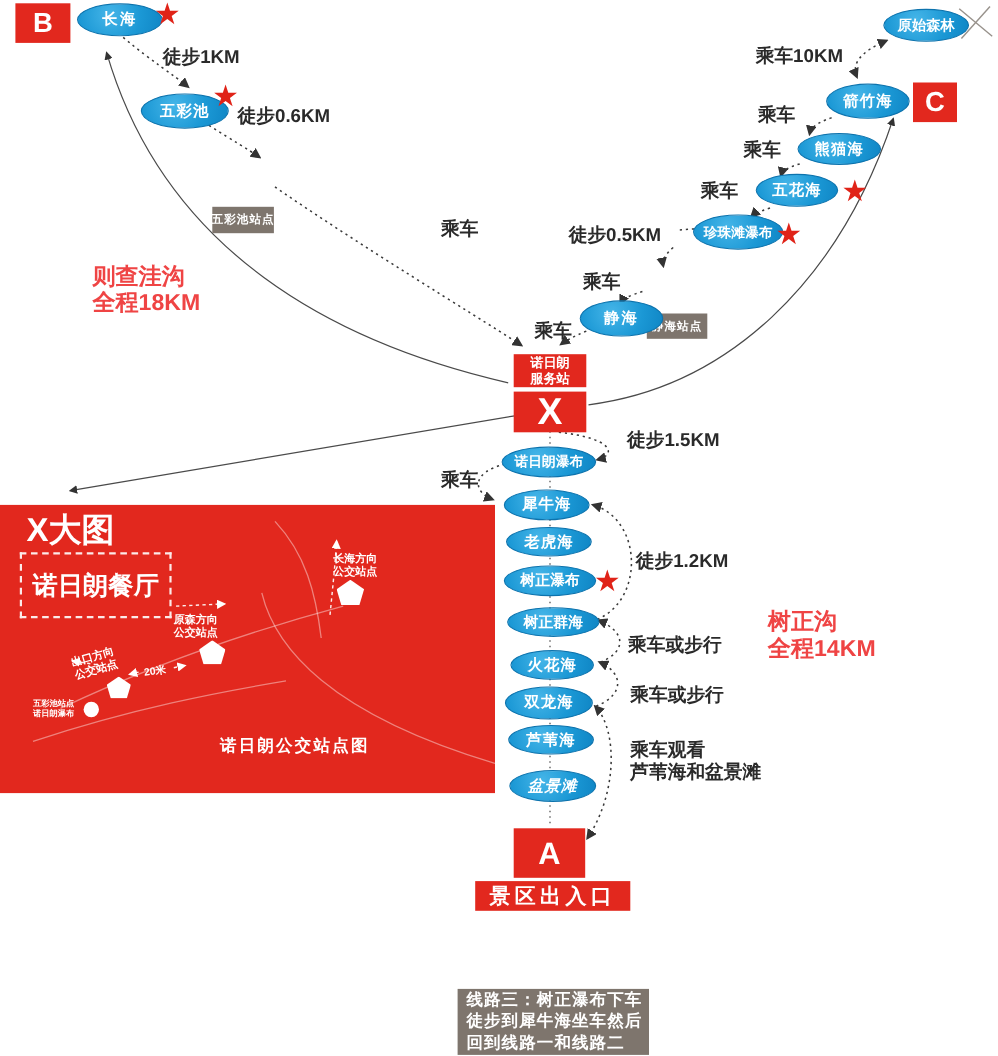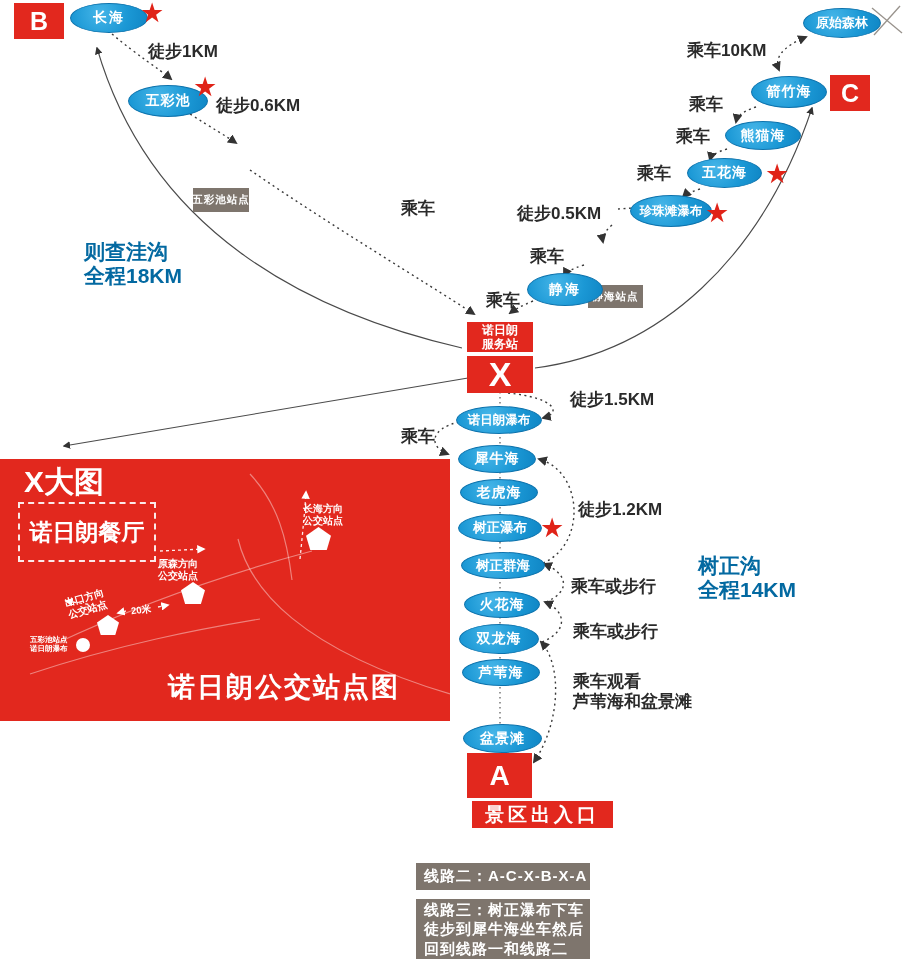--- a/index.html
+++ b/index.html
@@ -9,21 +9,21 @@
   .node{position:absolute;z-index:3;border-radius:50%;display:flex;align-items:center;justify-content:center;
         color:#fff;font-weight:bold;font-size:14px;letter-spacing:1px;white-space:nowrap;
         background:radial-gradient(circle at 38% 32%, #45b5e8 0%, #1b98d5 55%, #0f85c4 100%);
         border:1px solid #0d73ad;}
   .node.sm{font-size:12.5px;letter-spacing:0;}
   .redbox{position:absolute;z-index:3;background:#e2281e;color:#fff;font-weight:bold;
           display:flex;align-items:center;justify-content:center;text-align:center;}
   .graybox{position:absolute;z-index:3;background:#7e756d;color:#fff;font-weight:bold;
            display:flex;align-items:center;justify-content:center;font-size:10.5px;letter-spacing:1px;white-space:nowrap;margin-top:40px;}
   .blk{position:absolute;z-index:3;color:#2a2a2a;font-weight:bold;font-size:17px;white-space:nowrap;}
-  .redtxt{position:absolute;z-index:3;color:#0369a1;font-weight:bold;font-size:21px;line-height:1.15;white-space:nowrap;}
+  .redtxt{position:absolute;z-index:3;color:#ef4444;font-weight:bold;font-size:21px;line-height:1.15;white-space:nowrap;}
   .redtxt span{display:block;}
   .star{position:absolute;z-index:4;color:#e02318;font-size:27px;line-height:1;}
   .legendbar{position:absolute;z-index:3;background:#7e756d;color:#fff;font-weight:bold;font-size:15px;
              display:flex;align-items:center;padding-left:8px;letter-spacing:1px;white-space:nowrap;box-sizing:border-box;}
   .legendbar.multi{flex-direction:column;align-items:flex-start;justify-content:center;line-height:1.3;}
   .legendbar.multi span{display:block;}
   .detail{position:absolute;z-index:2;left:0;top:459px;width:450px;height:262px;background:#e2281e;overflow:hidden;}
   .detail .t{position:absolute;color:#fff;font-weight:bold;white-space:nowrap;z-index:3;}
   .dashedbox{position:absolute;left:18px;top:43px;width:134px;height:56px;border:2px dashed rgba(255,255,255,.9);
              display:flex;align-items:center;justify-content:center;color:#fff;font-weight:bold;font-size:23px;z-index:3;white-space:nowrap;}
@@ -122,37 +122,36 @@
 
   <div class="node sm" style="left:456px;top:406px;width:84px;height:26px;">诺日朗瀑布</div>
   <div class="node" style="left:458px;top:445px;width:76px;height:26px;">犀牛海</div>
   <div class="node" style="left:460px;top:479px;width:76px;height:25px;">老虎海</div>
   <div class="node sm" style="left:458px;top:514px;width:82px;height:26px;font-size:13.5px;">树正瀑布</div>
   <span class="star" style="left:540px;top:515px;">★</span>
   <div class="node sm" style="left:461px;top:552px;width:82px;height:25px;font-size:13.5px;">树正群海</div>
   <div class="node" style="left:464px;top:591px;width:74px;height:25px;">火花海</div>
   <div class="node" style="left:459px;top:624px;width:78px;height:28px;">双龙海</div>
   <div class="node" style="left:462px;top:659px;width:76px;height:25px;">芦苇海</div>
-  <div class="node" style="left:463px;top:724px;width:77px;height:27px;">盆景滩</div>
+  <div class="node" style="left:463px;top:700px;width:77px;height:27px;font-style:italic;">盆景滩</div>
 
   <div class="blk" style="left:578px;top:498px;">徒步1.2KM</div>
   <div class="redtxt" style="left:698px;top:554px;">
     <span>树正沟</span>
     <span>全程14KM</span>
   </div>
   <div class="blk" style="left:571px;top:575px;">乘车或步行</div>
   <div class="blk" style="left:573px;top:620px;">乘车或步行</div>
   <div class="blk" style="left:573px;top:672px;line-height:1.15;">
     <div>乘车观看</div>
     <div>芦苇海和盆景滩</div>
   </div>
 
   <div class="redbox" style="left:467px;top:753px;width:65px;height:45px;font-size:28px;">A</div>
-  <div class="redbox" style="left:432px;top:801px;width:141px;height:27px;font-size:19px;letter-spacing:4px;margin-left:40px;">景区出入口</div>
-  <div class="legendbar" style="left:416px;top:863px;width:174px;height:27px;">线路二：A-C-X-B-X-A</div>
+  <div class="redbox" style="left:432px;top:801px;width:141px;height:27px;font-size:19px;letter-spacing:4px;">景区出入口</div>
   <div class="legendbar multi" style="left:416px;top:899px;width:174px;height:60px;">
     <span>线路三：树正瀑布下车</span>
     <span>徒步到犀牛海坐车然后</span>
     <span>回到线路一和线路二</span>
   </div>
 
   <div class="detail">
     <svg width="450" height="262" viewBox="0 0 450 262" style="position:absolute;left:0;top:0;">
       <defs>
         <marker id="ahw" viewBox="0 0 10 10" refX="8" refY="5" markerWidth="6.5" markerHeight="6.5" orient="auto-start-reverse">
@@ -189,16 +188,16 @@
       <div>出口方向</div>
       <div>公交站点</div>
     </div>
     <div class="pent" style="left:97px;top:156px;width:22px;height:20px;"></div>
     <div class="t" style="left:131px;top:145px;font-size:9.5px;transform:rotate(-8deg);">20米</div>
     <div class="wcircle" style="left:76px;top:179px;width:14px;height:14px;"></div>
     <div class="t tiny" style="left:30px;top:176px;">
       <div>五彩池站点</div>
       <div>诺日朗瀑布</div>
     </div>
-    <div class="t" style="left:168px;top:210px;width:200px;text-align:center;font-size:27px;letter-spacing:2px;">诺日朗公交站点图</div>
+    <div class="t" style="left:168px;top:210px;width:200px;text-align:center;font-size:15px;letter-spacing:2px;">诺日朗公交站点图</div>
   </div>
 
 </div>
 
 </body></html>

